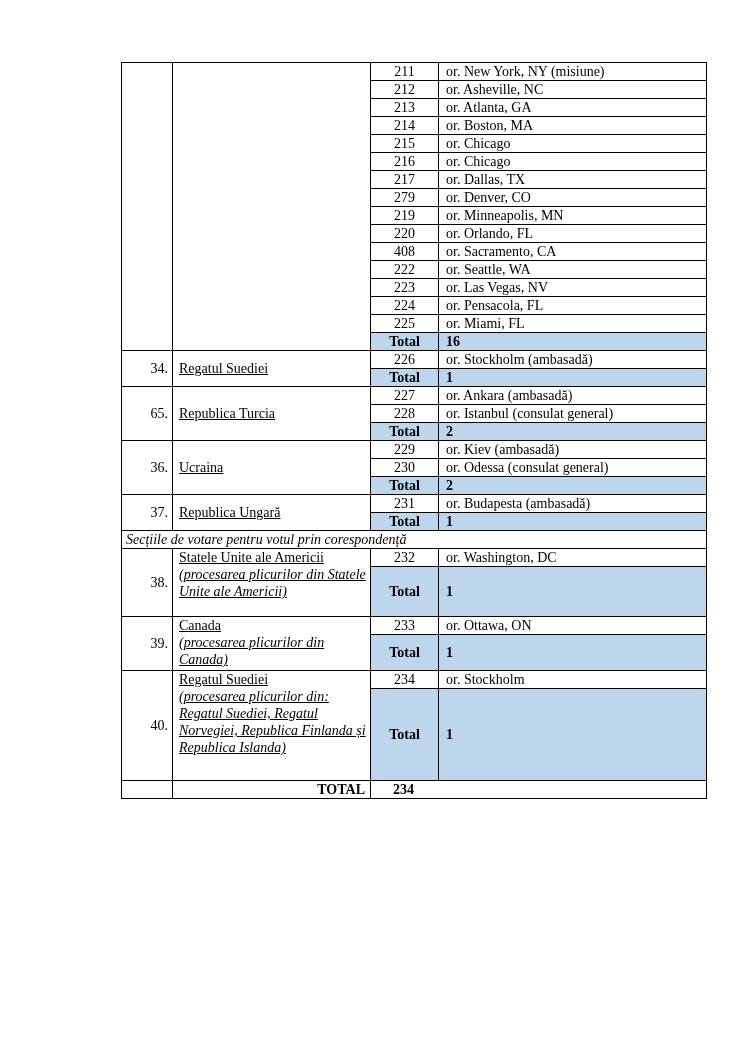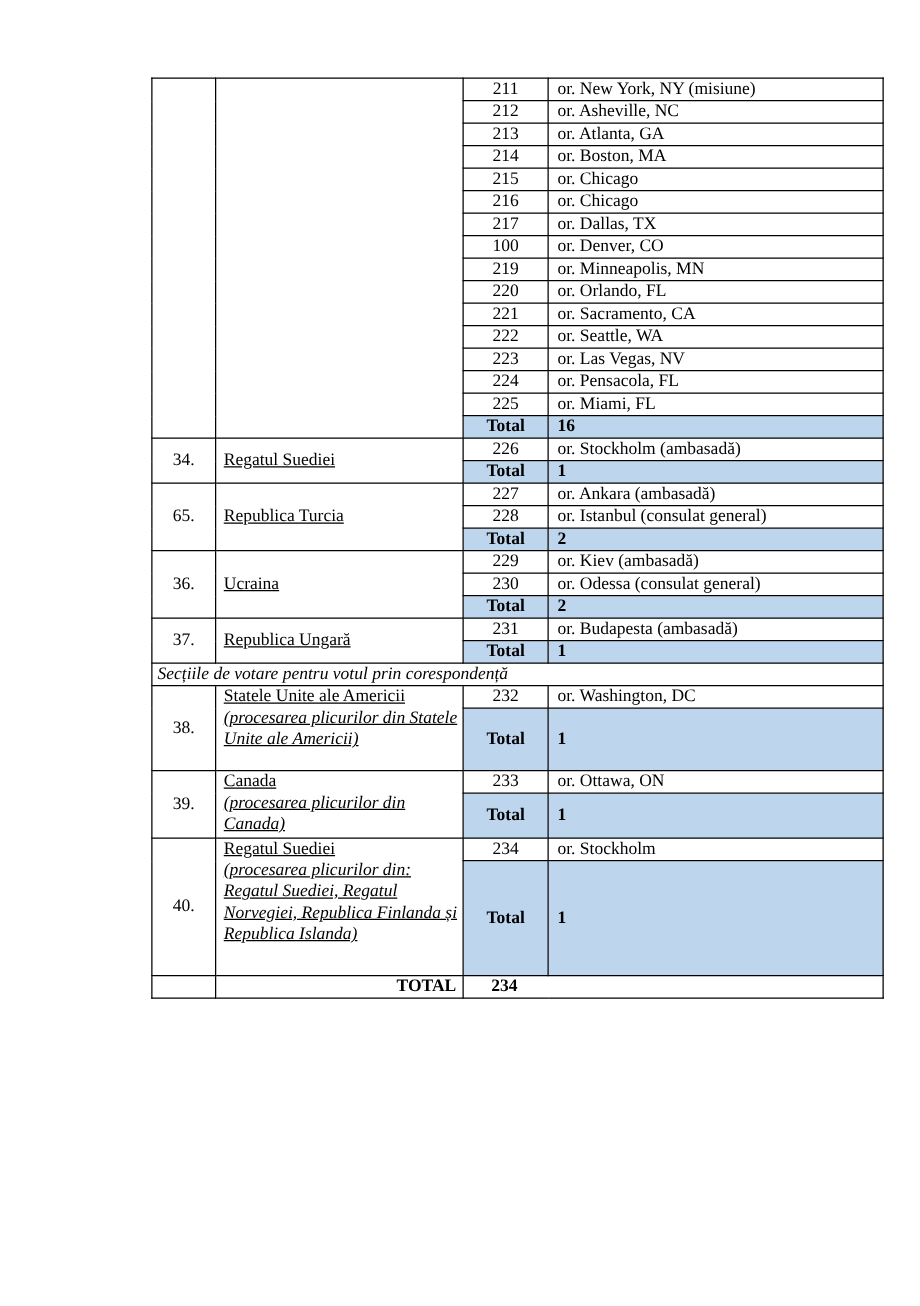--- a/index.html
+++ b/index.html
@@ -30,21 +30,21 @@
   td {
     border: 1px solid #000;
     font-size: 14px;
     line-height: 17px;
     padding: 0 4px;
     height: 17px;
     vertical-align: middle;
     overflow: hidden;
     word-wrap: break-word;
   }
-  .c-num  { text-align: center; }
+  .c-num  { text-align: right; }
   .c-country { padding-left: 6px; text-decoration: underline; }
   .c-country.top { vertical-align: top; margin-top: 44px; }
   .country-note { font-style: italic; }
   .c-no   { text-align: center; }
   .c-loc  { padding-left: 7px; }
   tr.total-row td { font-weight: bold; }
   tr.total-row td.c-no { text-align: center; }
   tr.section-header td { font-style: italic; padding-left: 4px; }
   .gt-empty { }
   .gt-label { text-align: right; font-weight: bold; padding-right: 5px; }
@@ -86,33 +86,33 @@
         </tr>
         <tr class="station-row">
           <td class="c-no">216</td>
           <td class="c-loc">or. Chicago</td>
         </tr>
         <tr class="station-row">
           <td class="c-no">217</td>
           <td class="c-loc">or. Dallas, TX</td>
         </tr>
         <tr class="station-row">
-          <td class="c-no">100</td>
+          <td class="c-no">279</td>
           <td class="c-loc">or. Denver, CO</td>
         </tr>
         <tr class="station-row">
           <td class="c-no">219</td>
           <td class="c-loc">or. Minneapolis, MN</td>
         </tr>
         <tr class="station-row">
           <td class="c-no">220</td>
           <td class="c-loc">or. Orlando, FL</td>
         </tr>
         <tr class="station-row">
-          <td class="c-no">221</td>
+          <td class="c-no">408</td>
           <td class="c-loc">or. Sacramento, CA</td>
         </tr>
         <tr class="station-row">
           <td class="c-no">222</td>
           <td class="c-loc">or. Seattle, WA</td>
         </tr>
         <tr class="station-row">
           <td class="c-no">223</td>
           <td class="c-loc">or. Las Vegas, NV</td>
         </tr>

